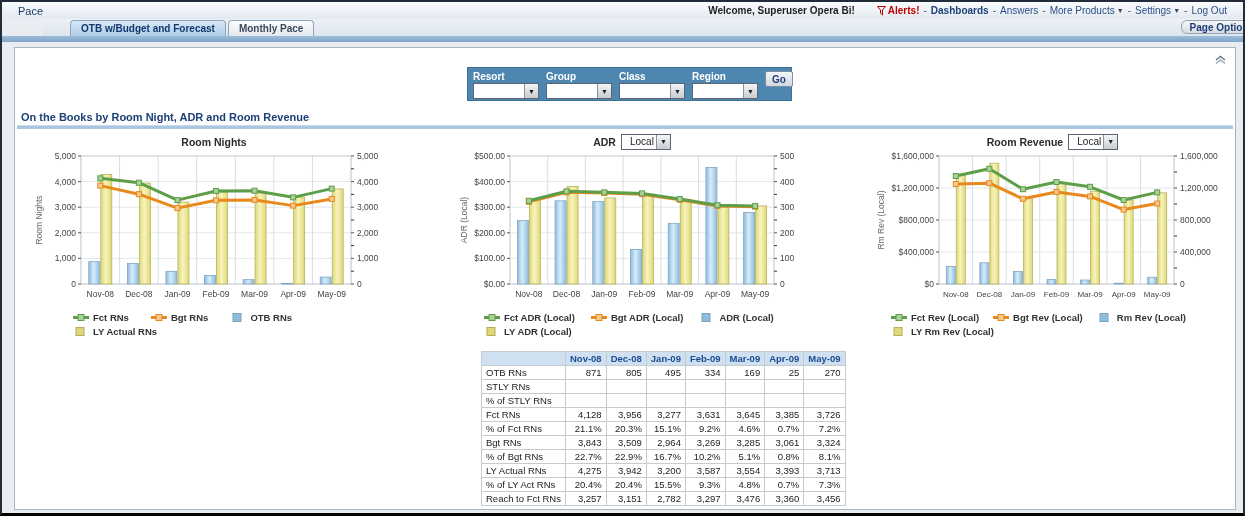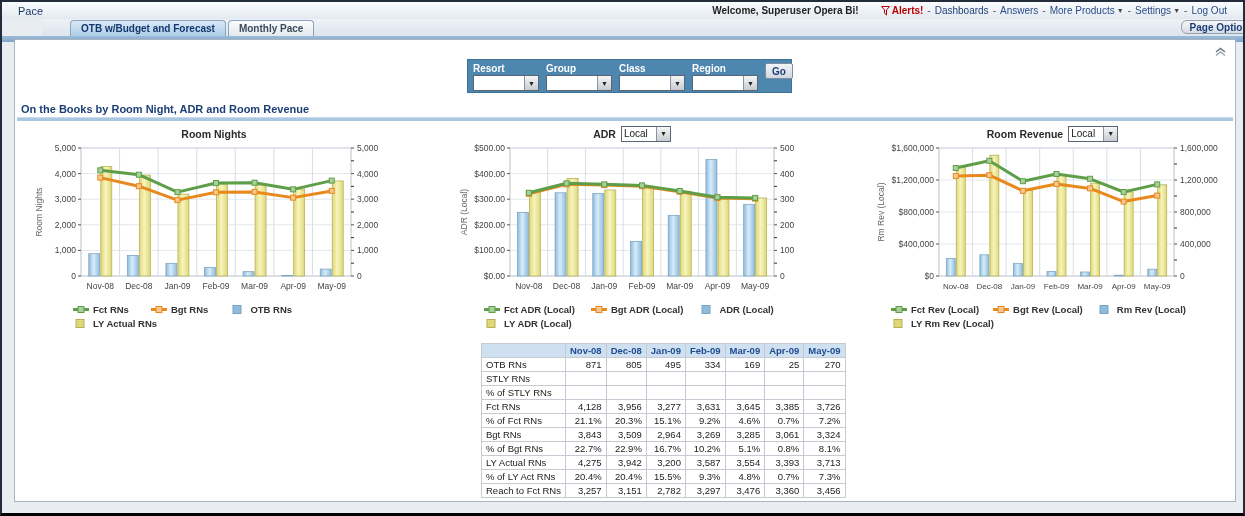--- a/index.html
+++ b/index.html
@@ -17,21 +17,21 @@
     background:linear-gradient(#fafcfe,#e3e9f0);
     display:flex; align-items:center; justify-content:space-between;
     padding:0 16px;
   }
   .win-title { font-size:11px; color:#1d3a66; }
   .top-right { display:flex; align-items:center; gap:6px; font-size:10px; }
   .welcome { font-weight:bold; color:#222; margin-right:16px; }
   .nav-links { display:flex; align-items:center; }
   .nav-item { color:#2a4d88; text-decoration:none; cursor:pointer; display:inline-flex; align-items:center; gap:2px; }
   .nav-item.alerts { color:#c00000; font-weight:bold; }
-  .nav-item.strong { font-weight:normal; color:#1d3f77; }
+  .nav-item.strong { font-weight:bold; color:#1d3f77; }
   .nav-sep::before { content:"-"; color:#556; margin:0 4px; }
   .caret { font-size:7px; color:#445; }
   
   .tab-row { position:absolute; left:0; top:17px; width:100%; height:17px; background:linear-gradient(#eef2f7,#dde4ec);margin-left:40px; }
   .tabs { position:absolute; left:28px; bottom:0; display:flex; gap:2px; }
   .tab {
     height:16px; padding:0 10px; font-size:10px; font-weight:bold;
     border:1px solid #8aa4bd; border-bottom:none;
     border-radius:4px 4px 0 0; display:flex; align-items:center; cursor:pointer;
   }
@@ -40,21 +40,21 @@
   .page-options-btn {
     position:absolute; right:8px; top:1px; height:14px;
     background:linear-gradient(#f4f6f8,#d7dde4); border:1px solid #96a2af; border-radius:6px;
     font-size:10px; font-weight:bold; color:#1d3f77; padding:0 8px;
     display:flex; align-items:center; gap:5px; cursor:pointer;
   }
   
   .blue-strip { position:absolute; left:0; top:34px; width:100%; height:6px; background:linear-gradient(#9cbcd9,#7fa5c8); }
   
   .panel {
-    position:absolute; left:12px; top:37px; width:1222px; height:463px;
+    position:absolute; left:12px; top:45px; width:1222px; height:463px;
     background:#fff; border:1px solid #aab4bf;
   }
   .collapse-icon { position:absolute; right:8px; top:3px; cursor:pointer; }
   
   .filter-bar {
     position:absolute; left:452px; top:19px; width:325px; height:34px;
     background:#4d86af; border:1px solid #3e7196;
     display:flex; align-items:flex-start; padding:3px 5px 0 5px; gap:7px;
   }
   .filter-field { display:flex; flex-direction:column; }
@@ -68,21 +68,21 @@
   .filter-field .combo-text { width:50px; }
   .go-btn {
     height:16px; padding:0 6px;
     background:linear-gradient(#f3f5f7,#d2d8df); border:1px solid #7d8da0; border-radius:2px;
     font-size:10px; font-weight:bold; color:#1d3f77; cursor:pointer;
   }
   
   .section-title { position:absolute; left:6px; top:63px; font-size:11px; font-weight:bold; color:#1d3f77; }
   .section-rule { position:absolute; left:2px; top:77px; width:1216px; height:4px; background:#aac7e2; border-top:1px solid #c8daec; }
   
-  .chart { position:absolute; display:flex; flex-direction:column; }
+  .chart { position:absolute; display:flex; flex-direction:column;text-align:right; }
   .chart-1 { left:18px;  top:85px; width:362px; }
   .chart-2 { left:443px; top:85px; width:348px; }
   .chart-3 { left:860px; top:85px; width:355px; }
   .chart-title-row { height:17px; display:flex; align-items:center; justify-content:center; gap:5px; }
   .chart-title { font-size:10.5px; font-weight:bold; color:#2b2b2b; }
   .chart-combo .combo-text { width:34px; }
   .legend { display:flex; flex-wrap:wrap; align-items:center; row-gap:3px; margin-top:2px; }
   .chart-1 .legend { padding-left:40px; column-gap:22px; }
   .chart-2 .legend { padding-left:26px; column-gap:16px; }
   .chart-3 .legend { padding-left:16px; column-gap:14px; }

